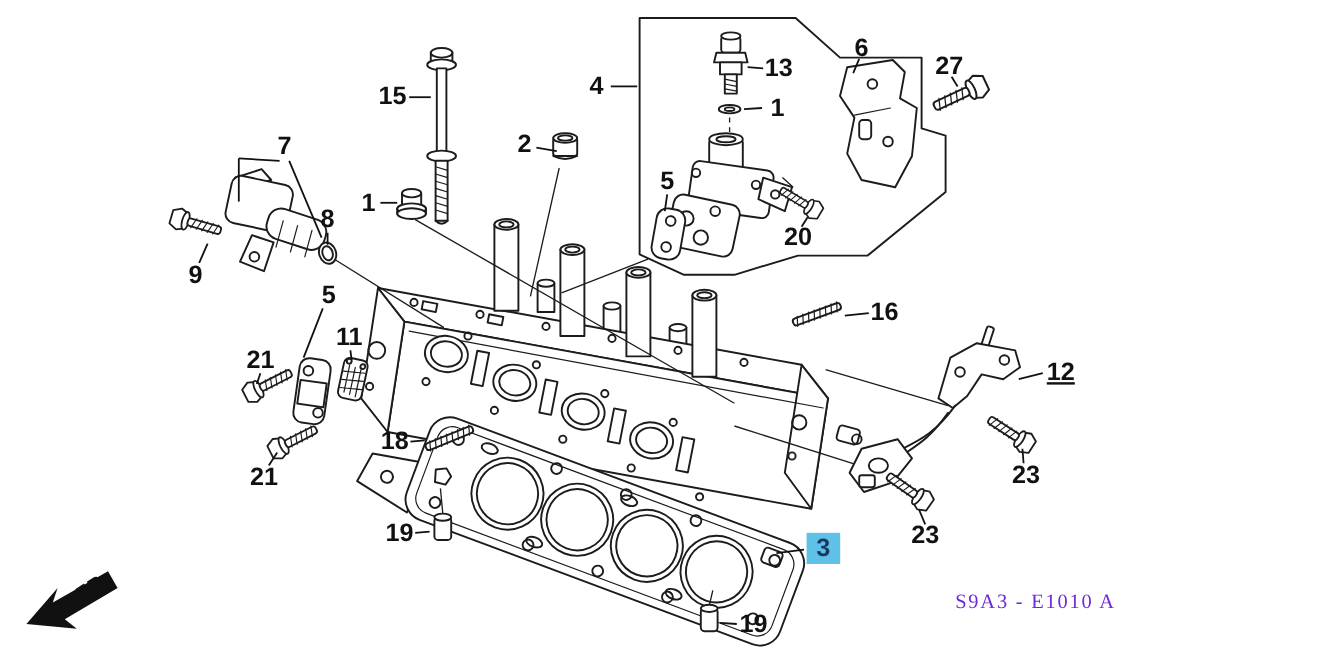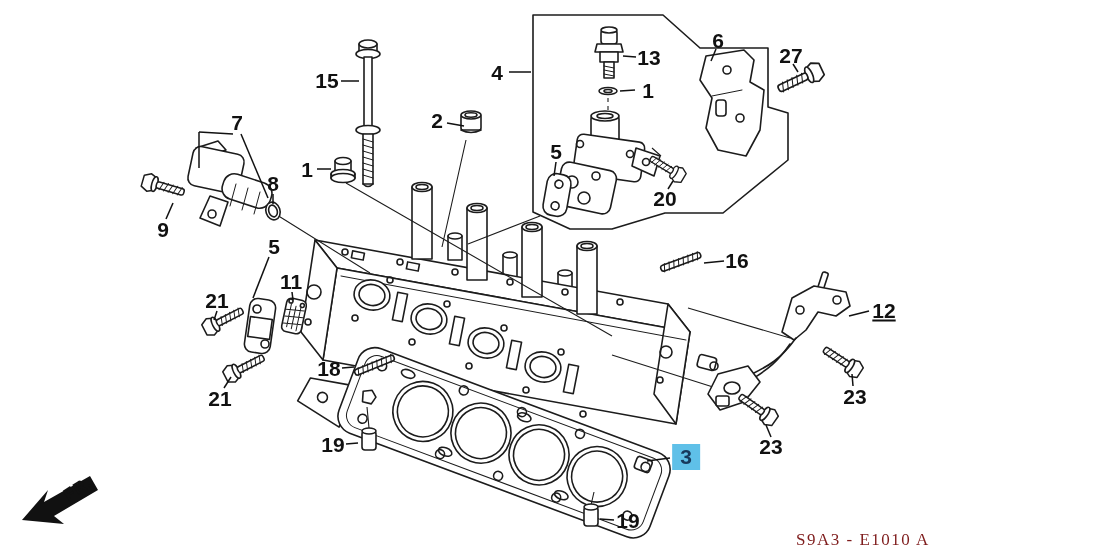--- a/index.html
+++ b/index.html
@@ -11,22 +11,22 @@
   .lnf {fill:#ffffff;stroke:#1c1c1c;stroke-width:1.6;stroke-linejoin:round;stroke-linecap:round;}
   .thin{fill:none;stroke:#1c1c1c;stroke-width:1;stroke-linecap:round;}
   .conn{fill:none;stroke:#1c1c1c;stroke-width:1.1;}
   .dash{stroke-dasharray:4 4;}
   .solid{fill:#111;stroke:none;}
   #leader-layer line{stroke:#111;stroke-width:1.5;}
   
   .part-label{position:absolute;transform:translate(-50%,-50%);
       font-weight:bold;font-size:21px;line-height:1;color:#111;white-space:nowrap;}
   .part-label.highlighted{padding:2px 8px 3px 8px;}
-  .plate-code{position:absolute;left:796px;top:530px;
-      font-family:"Liberation Serif",serif;font-size:17px;letter-spacing:1.5px;color:#7f1d1d;}
+  .plate-code{position:absolute;left:796px;top:492px;
+      font-family:"Liberation Serif",serif;font-size:17px;letter-spacing:1.5px;color:#6d28d9;}
   .fr-text{font-family:"Liberation Sans",sans-serif;font-weight:bold;font-size:17px;
       letter-spacing:1px;fill:#111;}
 </style>
 </head>
 <body>
 
 <div class="stage">
 
 <svg width="1108" height="553" viewBox="0 0 1108 553">
   <defs>

